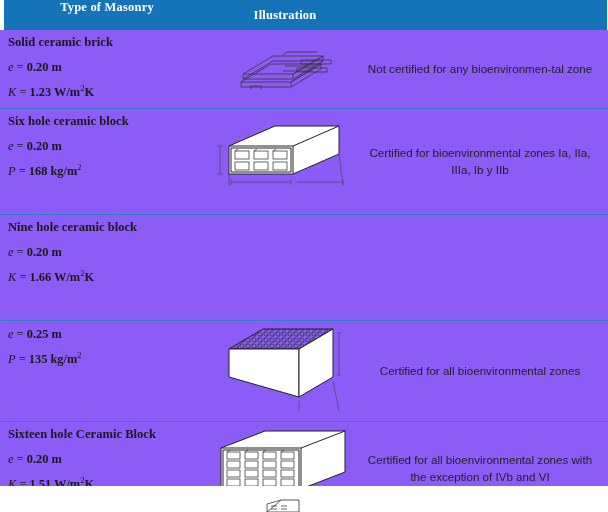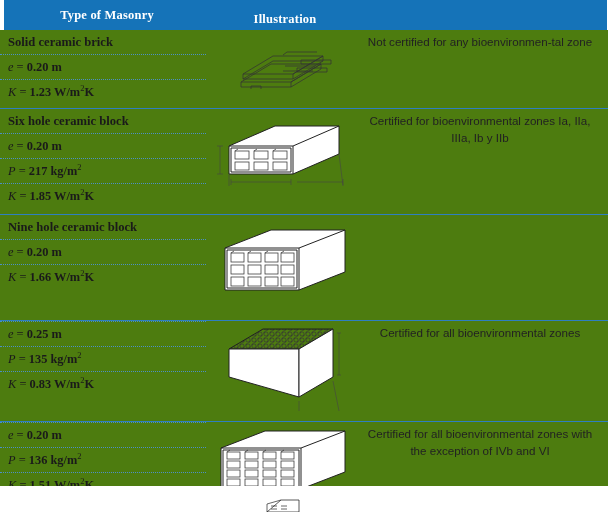--- a/index.html
+++ b/index.html
@@ -23,61 +23,60 @@
     background: #ffffff;
   }
 
   
   .thead {
     display: flex;
     background: #1573b8;
     height: 30px;
     margin-left: 4px;
     margin-right: 1px;
-    align-items: center;
   }
   .th {
     color: #ffffff;
     font-weight: bold;
     font-size: 12.5px;
     text-align: center;
     font-family: "Liberation Serif", "DejaVu Serif", serif;
     letter-spacing: .2px;
   }
   .col-type   { width: 206px; flex: 0 0 206px; }
   .col-illus  { width: 150px; flex: 0 0 150px; margin-top: 8px; }
   .col-cert   { flex: 1 1 auto; }
 
   
   .row {
     display: flex;
     border-bottom: 1.6px solid #2e7fc1;
     position: relative;
-    background: #4d7c0f;
+    background: #8b5cf6;
   }
   .row:first-of-type { border-top: none; }
 
   .cell-type {
     width: 206px;
     flex: 0 0 206px;
     padding: 0;
     box-sizing: border-box;
   }
   .cell-illus {
     width: 150px;
     flex: 0 0 150px;
     display: flex;
     align-items: center;
     justify-content: center;
     box-sizing: border-box;
   }
   .cell-cert {
     flex: 1 1 auto;
     display: flex;
-    align-items: flex-start;
+    align-items: center;
     justify-content: center;
     text-align: center;
     box-sizing: border-box;
     padding: 4px 14px 4px 10px;
   }
 
   .cert-text {
     font-size: 11.6px;
     line-height: 1.45;
     font-family: "Liberation Sans", sans-serif;
@@ -184,26 +183,21 @@
     <div class="cell-type">
       <div class="tline name">Six hole ceramic block</div>
       <div class="tline prop">
         <span class="sym">e</span>
         <span>=</span>
         <span class="val">0.20 m</span>
       </div>
       <div class="tline prop">
         <span class="sym">P</span>
         <span>=</span>
-        <span class="val">217 kg/m</span><sup>2</sup>
-      </div>
-      <div class="tline prop">
-        <span class="sym">K</span>
-        <span>=</span>
-        <span class="val">1.85 W/m</span><sup>2</sup><span class="val">K</span>
+        <span class="val">168 kg/m</span><sup>2</sup>
       </div>
     </div>
 
     <div class="cell-illus">
 
       <svg width="140" height="84" viewBox="0 0 140 84">
         <g class="ln">
           <path class="face" d="M18 26 L64 6 L128 6 L128 34 L82 54 L18 54 Z"></path>
           <path d="M18 26 L82 26 L82 54"></path>
           <path d="M82 26 L128 6"></path>
@@ -225,21 +219,21 @@
           <path d="M18 54 L18 66 M128 34 L132 66"></path>
         </g>
       </svg>
     </div>
 
     <div class="cell-cert">
       <div class="cert-text">Certified for bioenvironmental zones Ia, IIa, IIIa, Ib y IIb</div>
     </div>
   </div>
 
-  <div class="row" style="height:105px;">
+  <div class="row" style="height:105px;flex-direction:column;">
     <div class="cell-type">
       <div class="tline name">Nine hole ceramic block</div>
       <div class="tline prop">
         <span class="sym">e</span>
         <span>=</span>
         <span class="val">0.20 m</span>
       </div>
       <div class="tline prop">
         <span class="sym">K</span>
         <span>=</span>
@@ -281,25 +275,20 @@
       <div class="tline prop">
         <span class="sym">e</span>
         <span>=</span>
         <span class="val">0.25 m</span>
       </div>
       <div class="tline prop">
         <span class="sym">P</span>
         <span>=</span>
         <span class="val">135 kg/m</span><sup>2</sup>
       </div>
-      <div class="tline prop">
-        <span class="sym">K</span>
-        <span>=</span>
-        <span class="val">0.83 W/m</span><sup>2</sup><span class="val">K</span>
-      </div>
     </div>
 
     <div class="cell-illus">
 
       <svg width="132" height="92" viewBox="0 0 132 92">
         <defs>
           <pattern id="honey" width="6" height="6" patternUnits="userSpaceOnUse">
             <circle cx="3" cy="3" r="2.1" fill="none" stroke="#333" stroke-width=".7"></circle>
             <circle cx="0" cy="0" r="2.1" fill="none" stroke="#333" stroke-width=".7"></circle>
             <circle cx="6" cy="6" r="2.1" fill="none" stroke="#333" stroke-width=".7"></circle>
@@ -317,29 +306,25 @@
       </svg>
     </div>
 
     <div class="cell-cert">
       <div class="cert-text">Certified for all bioenvironmental zones</div>
     </div>
   </div>
 
   <div class="row" style="height:93px; border-bottom:none;">
     <div class="cell-type">
+      <div class="tline name">Sixteen hole Ceramic Block</div>
       <div class="tline prop">
         <span class="sym">e</span>
         <span>=</span>
         <span class="val">0.20 m</span>
-      </div>
-      <div class="tline prop">
-        <span class="sym">P</span>
-        <span>=</span>
-        <span class="val">136 kg/m</span><sup>2</sup>
       </div>
       <div class="tline prop">
         <span class="sym">K</span>
         <span>=</span>
         <span class="val">1.51 W/m</span><sup>2</sup><span class="val">K</span>
       </div>
     </div>
 
     <div class="cell-illus">
 

